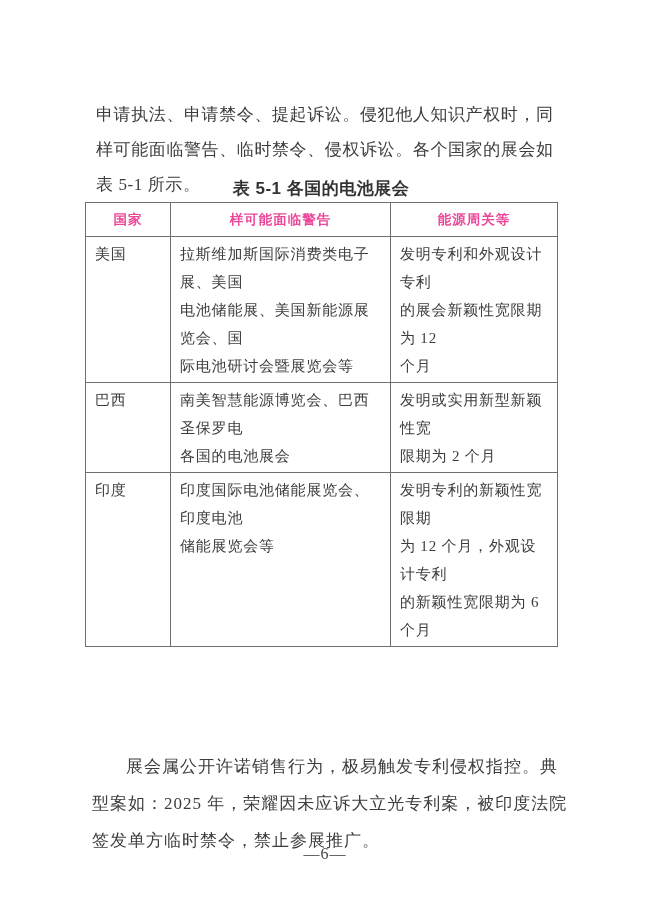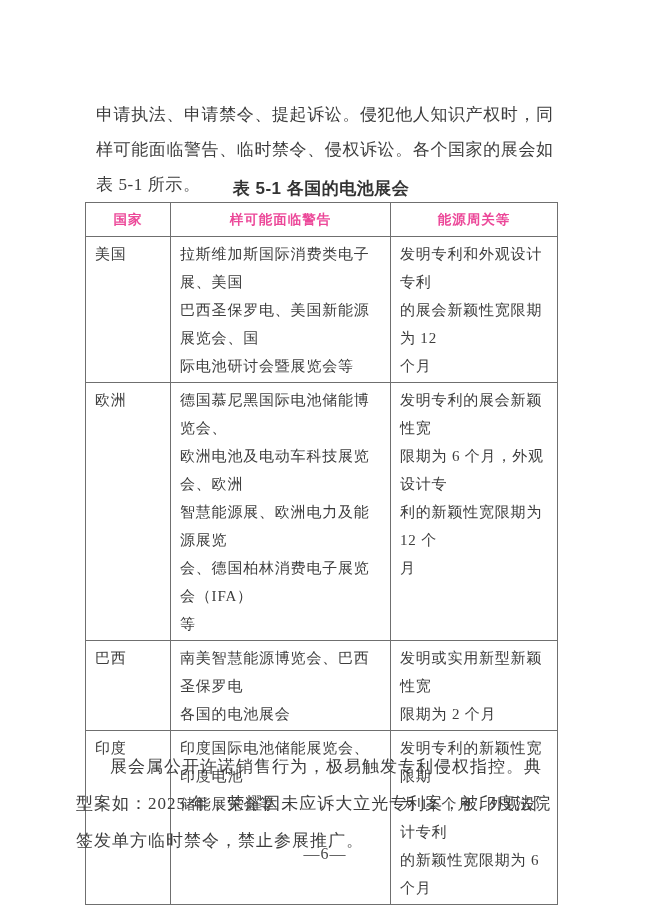--- a/index.html
+++ b/index.html
@@ -80,21 +80,21 @@
     letter-spacing: 0.8px;
   }
   tr.r1 { height: 93px; }
   tr.r2 { height: 142px; }
   tr.r3 { height: 99px; }
   tr.r4 { height: 65px; }
   tr.r5 { height: 89px; }
 
   .para-bottom {
     position: absolute;
-    left: 76px;
+    left: 92px;
     top: 731px;
     width: 478px;
     font-size: 17px;
     line-height: 37px;
     letter-spacing: 1px;
     text-indent: 2em;
   }
 
   .page-number {
     position: absolute;
@@ -128,37 +128,25 @@
       <tr>
         <th>国家</th>
         <th>样可能面临警告</th>
         <th>能源周关等</th>
       </tr>
     </thead>
     <tbody>
       <tr class="r1">
         <td class="ml">美国</td>
         <td class="ml">拉斯维加斯国际消费类电子展、美国
-巴西圣保罗电、美国新能源展览会、国
+电池储能展、美国新能源展览会、国
 际电池研讨会暨展览会等</td>
         <td class="ml">发明专利和外观设计专利
 的展会新颖性宽限期为 12
 个月</td>
-      </tr>
-      <tr class="r2">
-        <td class="ml">欧洲</td>
-        <td class="ml">德国慕尼黑国际电池储能博览会、
-欧洲电池及电动车科技展览会、欧洲
-智慧能源展、欧洲电力及能源展览
-会、德国柏林消费电子展览会（IFA）
-等</td>
-        <td class="ml">发明专利的展会新颖性宽
-限期为 6 个月，外观设计专
-利的新颖性宽限期为 12 个
-月</td>
       </tr>
       <tr class="r4">
         <td class="ml">巴西</td>
         <td class="ml">南美智慧能源博览会、巴西圣保罗电
 各国的电池展会</td>
         <td class="ml">发明或实用新型新颖性宽
 限期为 2 个月</td>
       </tr>
       <tr class="r5">
         <td class="ml">印度</td>

